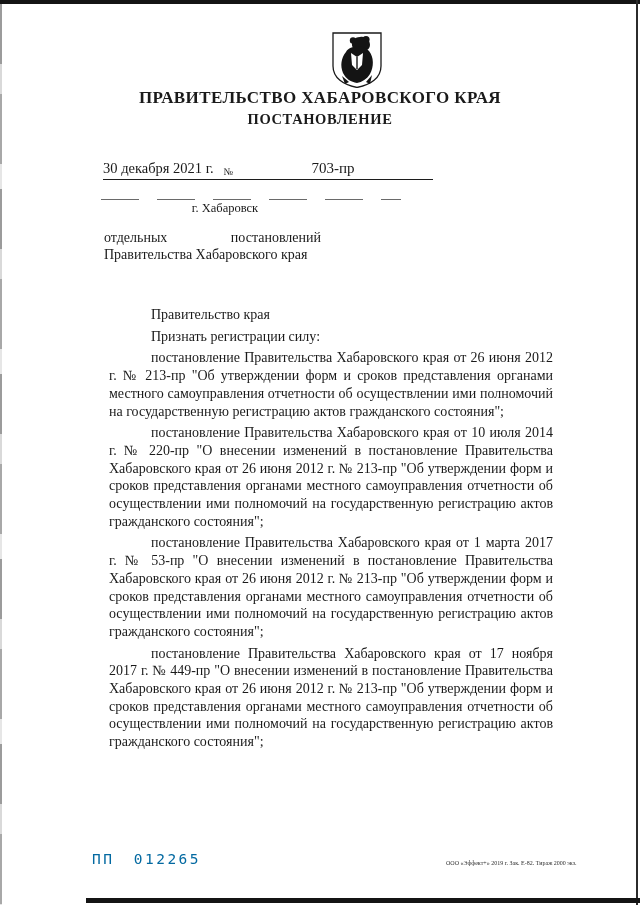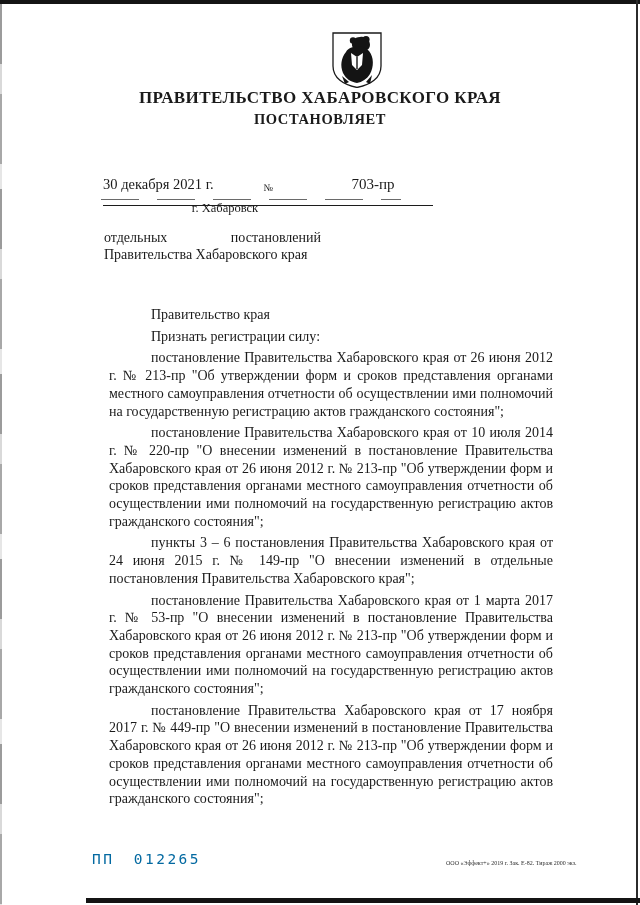--- a/index.html
+++ b/index.html
@@ -16,22 +16,22 @@
   
   .emblem{position:absolute;left:329px;top:32px;width:56px;height:56px;}
 
   
   .org-name{position:absolute;left:0;top:88px;width:640px;text-align:center;
             font-weight:bold;font-size:17px;letter-spacing:0.4px;}
   .doc-type{position:absolute;left:0;top:111px;width:640px;text-align:center;
             font-weight:bold;font-size:14.5px;letter-spacing:0.6px;}
 
   
-  .date-row{position:absolute;left:103px;top:176px;width:330px;display:flex;
-            align-items:baseline;border-bottom:1.5px solid #1c1c1c;padding-bottom:12px;gap:40px;}
+  .date-row{position:absolute;left:103px;top:160px;width:330px;display:flex;
+            align-items:baseline;border-bottom:1.5px solid #1c1c1c;padding-bottom:2px;}
   .date-text{font-size:14.5px;white-space:nowrap;}
   .num-sign{font-size:10px;margin-left:10px;transform:translateY(2px);}
   .doc-number{flex:1;text-align:center;font-size:15px;}
   .underline-shadow{position:absolute;left:101px;top:199px;width:300px;height:1px;
             background:repeating-linear-gradient(90deg,#6a6a6a 0 38px,transparent 38px 56px);}
   .city{position:absolute;left:150px;top:201px;width:150px;text-align:center;font-size:12.5px;}
 
   
   .doc-title{position:absolute;left:104px;top:230px;width:217px;font-size:14px;line-height:16.6px;}
   .title-line{text-align:justify;}
@@ -68,39 +68,38 @@
       <path d="M13,44 L20,50 L16,52 Z"></path>
       <path d="M43,43 L37,50 L41,52 Z"></path>
     </g>
 
     <path d="M22,21 L28,25 L34,21 L33,33 L28,38 L23,33 Z" fill="#ffffff"></path>
     <path d="M28,25 L28,37" stroke="#141414" stroke-width="1.4"></path>
   </svg>
 </div>
 
 <div class="org-name">ПРАВИТЕЛЬСТВО ХАБАРОВСКОГО КРАЯ</div>
-<div class="doc-type">ПОСТАНОВЛЯЕТ</div>
+<div class="doc-type">ПОСТАНОВЛЕНИЕ</div>
 
 <div class="date-row">
   <span class="date-text">30 декабря 2021 г.</span>
   <span class="num-sign">№</span>
   <span class="doc-number">703-пр</span>
 </div>
 <div class="underline-shadow"></div>
 <div class="city">г. Хабаровск</div>
 
 <div class="doc-title">
   <div class="title-line just">отдельных постановлений</div>
   <div class="title-line">Правительства Хабаровского края</div>
 </div>
 
 <div class="body-text">
   <p class="p-indent">Правительство края</p>
   <p class="p-indent">Признать регистрации силу:</p>
   <p class="p-indent">постановление Правительства Хабаровского края от 26 июня 2012 г. № 213-пр "Об утверждении форм и сроков представления органами местного самоуправления отчетности об осуществлении ими полномочий на государственную регистрацию актов гражданского состояния";</p>
   <p class="p-indent">постановление Правительства Хабаровского края от 10 июля 2014 г. № 220-пр "О внесении изменений в постановление Правительства Хабаровского края от 26 июня 2012 г. № 213-пр "Об утверждении форм и сроков представления органами местного самоуправления отчетности об осуществлении ими полномочий на государственную регистрацию актов гражданского состояния";</p>
-  <p class="p-indent">пункты 3 – 6 постановления Правительства Хабаровского края от 24 июня 2015 г. № 149-пр "О внесении изменений в отдельные постановления Правительства Хабаровского края";</p>
   <p class="p-indent">постановление Правительства Хабаровского края от 1 марта 2017 г. № 53-пр "О внесении изменений в постановление Правительства Хабаровского края от 26 июня 2012 г. № 213-пр "Об утверждении форм и сроков представления органами местного самоуправления отчетности об осуществлении ими полномочий на государственную регистрацию актов гражданского состояния";</p>
   <p class="p-indent">постановление Правительства Хабаровского края от 17 ноября 2017 г. № 449-пр "О внесении изменений в постановление Правительства Хабаровского края от 26 июня 2012 г. № 213-пр "Об утверждении форм и сроков представления органами местного самоуправления отчетности об осуществлении ими полномочий на государственную регистрацию актов гражданского состояния";</p>
 </div>
 
 <div class="stamp-code">ПП 012265</div>
 <div class="printer-mark">ООО «Эффект+» 2019 г. Зак. Е-82. Тираж 2000 экз.</div>
 
 </body></html>

